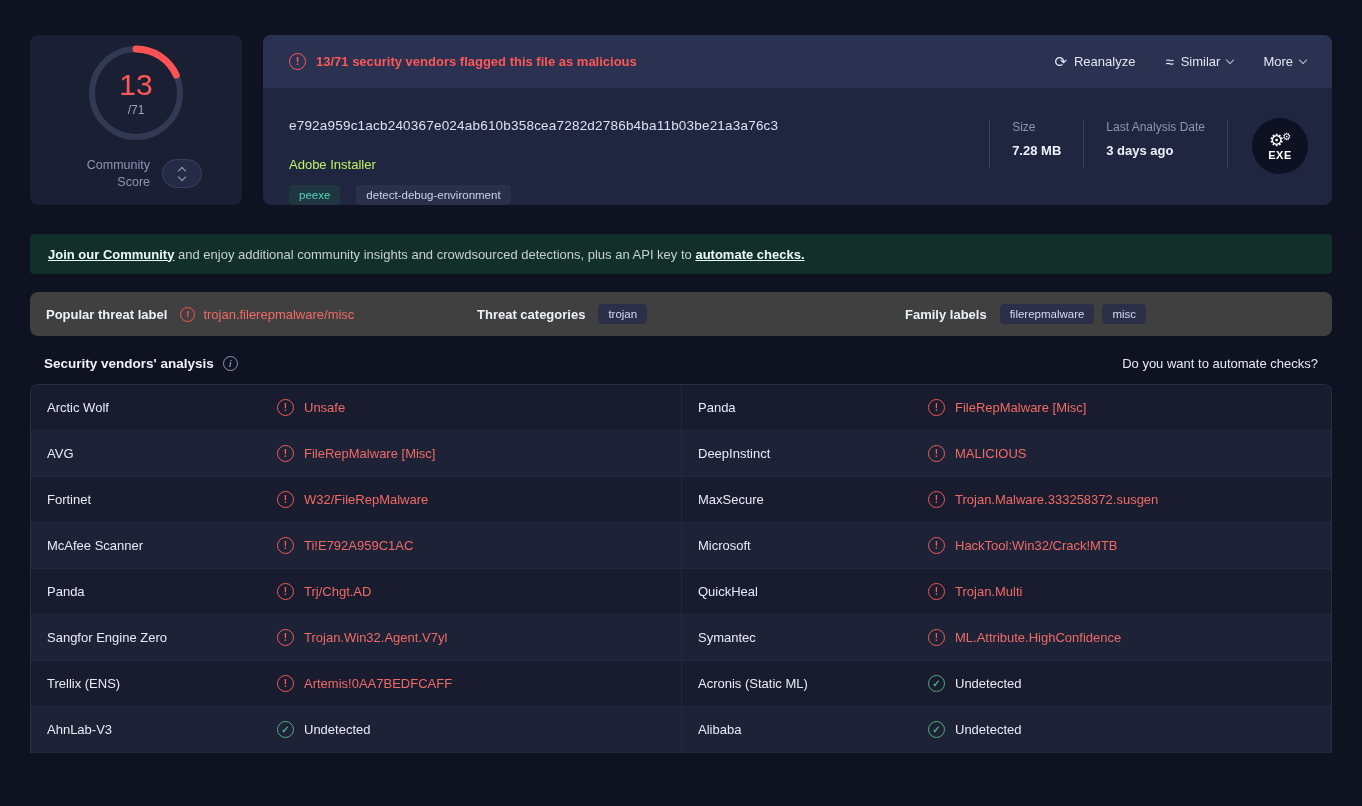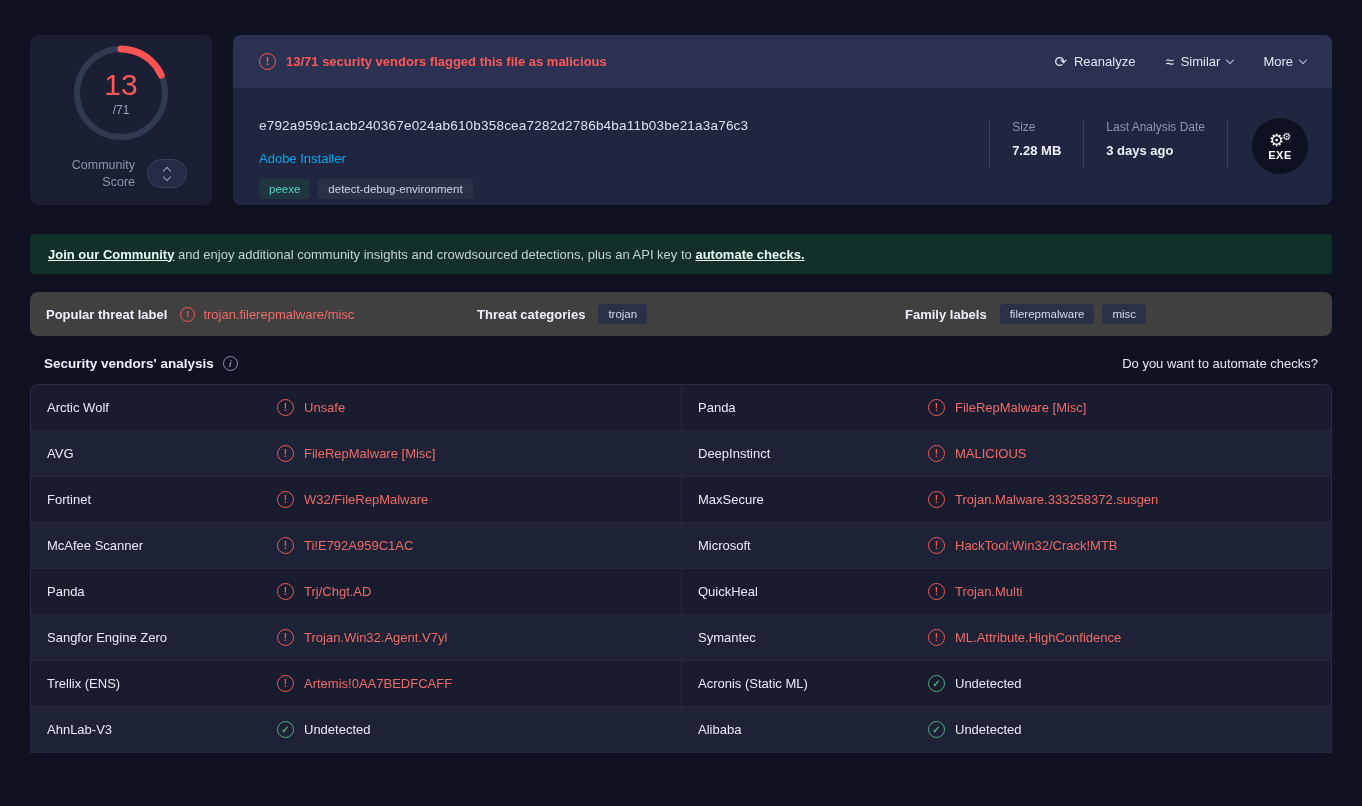--- a/index.html
+++ b/index.html
@@ -3,21 +3,21 @@
 <meta charset="utf-8">
 <style>
   * { margin:0; padding:0; box-sizing:border-box; }
   html,body { width:1362px; height:806px; overflow:hidden; }
   body { background:#0f1220; font-family:"Liberation Sans", sans-serif; color:#e8ebf6; }
   .page { padding:0 30px; }
 
   
   .top-section { display:flex; gap:21px; margin-top:35px; height:170px; }
 
-  .score-card { width:182px; height:170px; background:#1b1f33; border-radius:8px;
+  .score-card { width:212px; height:170px; background:#1b1f33; border-radius:8px;
     display:flex; flex-direction:column; align-items:center; padding-top:6px; }
   .gauge { position:relative; width:104px; height:104px; }
   .gauge svg { display:block; }
   .track { fill:none; stroke:#323952; stroke-width:6; }
   .arc { fill:none; stroke:#fb5254; stroke-width:7; stroke-linecap:round;
     transform:rotate(-90deg); transform-origin:52px 52px; }
   .gauge-text { position:absolute; inset:0; display:flex; flex-direction:column;
     align-items:center; justify-content:center; }
   .gauge-score { color:#fb5857; font-size:30px; line-height:1; }
   .gauge-total { color:#99a1bd; font-size:12px; margin-top:3px; }
@@ -41,22 +41,22 @@
   .alert-text { color:#fb5857; font-size:13px; font-weight:700; }
   .alert-actions { display:flex; align-items:center; gap:30px; }
   .action-btn { background:none; border:none; color:#e2e6f3; font-family:inherit;
     font-size:13px; display:flex; align-items:center; gap:7px; cursor:pointer; }
   .btn-icon { font-size:15px; color:#dfe3f0; line-height:1; }
   .caret { width:6px; height:6px; border-right:1.5px solid #b9c0d6; border-bottom:1.5px solid #b9c0d6;
     transform:rotate(45deg); margin-top:-4px; }
 
   .file-row { flex:1; display:flex; justify-content:space-between; padding:30px 24px 0 26px; }
   .file-hash { color:#dde1f0; font-size:13.5px; letter-spacing:.2px; }
-  .file-name { color:#0ea5e9; font-size:13px; margin-top:18px; }
-  .file-tags { display:flex; gap:8px; margin-top:13px; }
+  .file-name { color:#bef264; font-size:13px; margin-top:24px; }
+  .file-tags { display:flex; gap:16px; margin-top:13px; }
   .tag { background:#2a3048; color:#c9d0e8; font-size:11.5px; padding:4px 10px; border-radius:4px; cursor:pointer; }
   .tag.accent { background:#1f3540; color:#55d6c2; }
   .file-meta { display:flex; align-items:flex-start; }
   .meta-divider { width:1px; height:48px; background:#3a4060; margin-top:2px; }
   .meta-block { padding:2px 22px 0 22px; }
   .meta-label { color:#8d95b0; font-size:12px; }
   .meta-value { color:#eef1fa; font-size:13px; font-weight:700; margin-top:9px; }
   .file-type { width:56px; height:56px; border-radius:50%; background:#0d1122; margin-left:24px;
     display:flex; flex-direction:column; align-items:center; justify-content:center; }
   .gears { color:#fff; line-height:1; display:flex; align-items:flex-start; }

